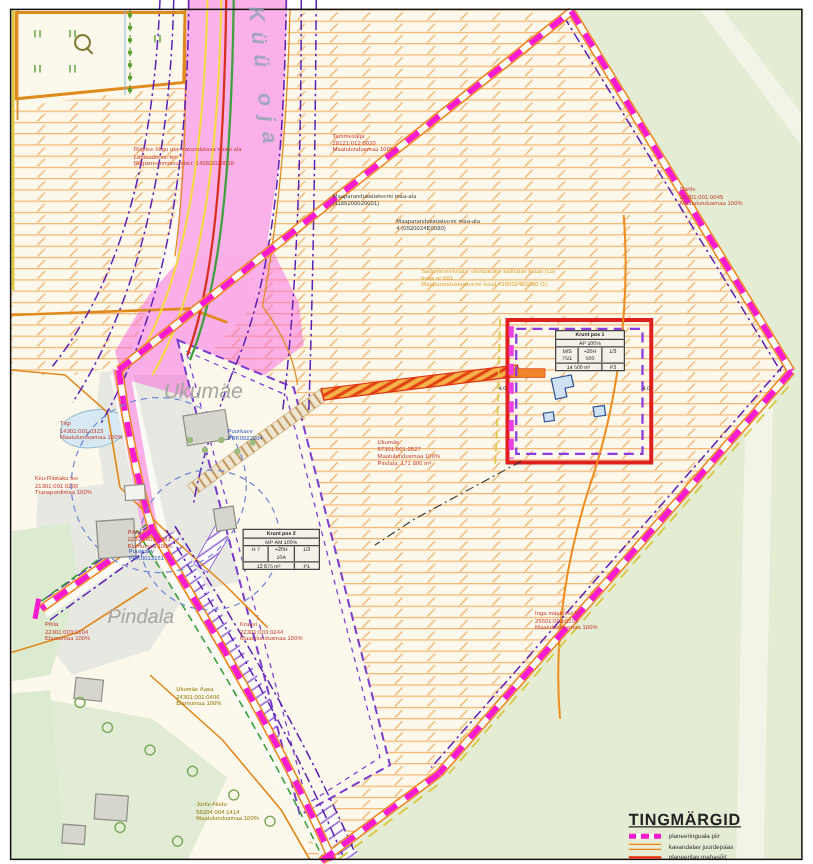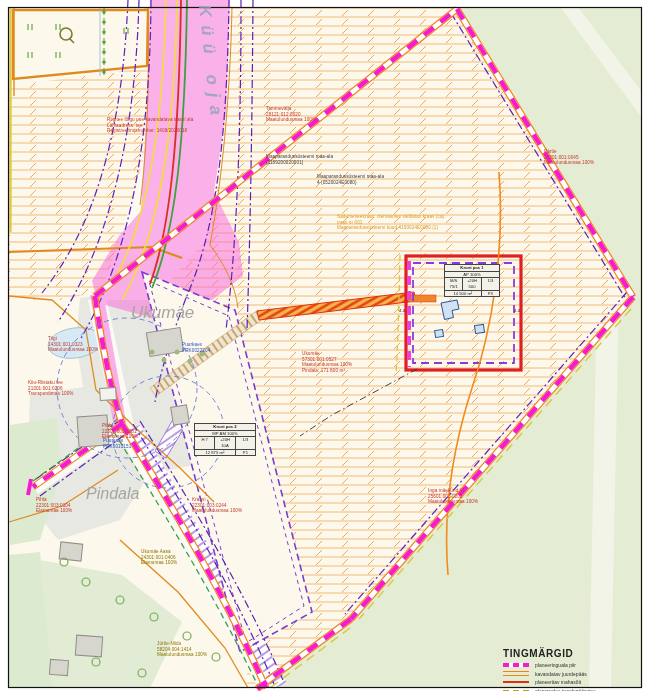--- a/index.html
+++ b/index.html
@@ -13,21 +13,21 @@
   .ptable{position:absolute;background:#f4f2e8;border:.7px solid #444;font-size:4.2px;
           color:#222;text-align:center;line-height:1.35;}
   .pt-title{border-bottom:.6px solid #444;font-weight:bold;}
   .pt-usage{border-bottom:.6px solid #444;}
   .pt-row{display:flex;border-bottom:.6px solid #444;}
   .pt-row:last-child{border-bottom:none;}
   .pt-row span{flex:1;border-right:.6px solid #444;padding:0 1px;}
   .pt-row span:last-child{border-right:none;}
   .pt-row span.wide{flex:2.2;}
   .legend{position:absolute;left:503px;top:648px;width:146px;}
-  .legend-title{font-size:10px;font-weight:bold;letter-spacing:.6px;color:#222;margin-bottom:3px;}
+  .legend-title{font-size:13px;font-weight:bold;letter-spacing:.6px;color:#222;margin-bottom:3px;text-decoration:underline;}
   .legend-row{display:flex;align-items:center;margin-bottom:2.6px;}
   .sw{width:26px;margin-right:6px;flex:none;}
   .sw-magenta-dashed{height:4px;background:repeating-linear-gradient(90deg,#f71bd0 0 6px,#fff 6px 10px);}
   .sw-orange-line{height:3px;border-top:1.2px solid #ef8318;border-bottom:1.2px solid #ef8318;}
   .sw-red-line{height:0;border-top:2.5px solid #e03010;}
   .sw-yellow-dashed{height:0;border-top:2px dashed #c8a018;}
   .legend-row span{font-size:5px;color:#333;}
 </style>
 </head>
 <body>

